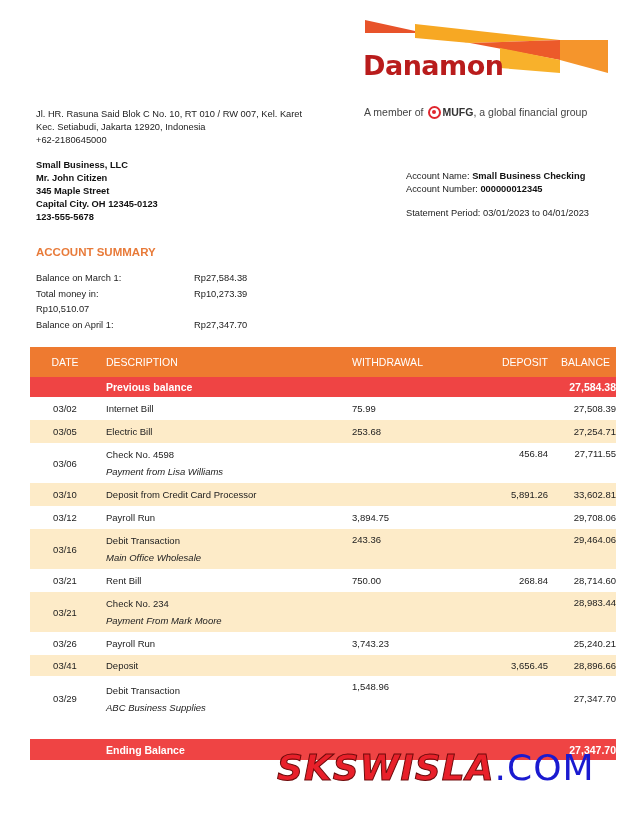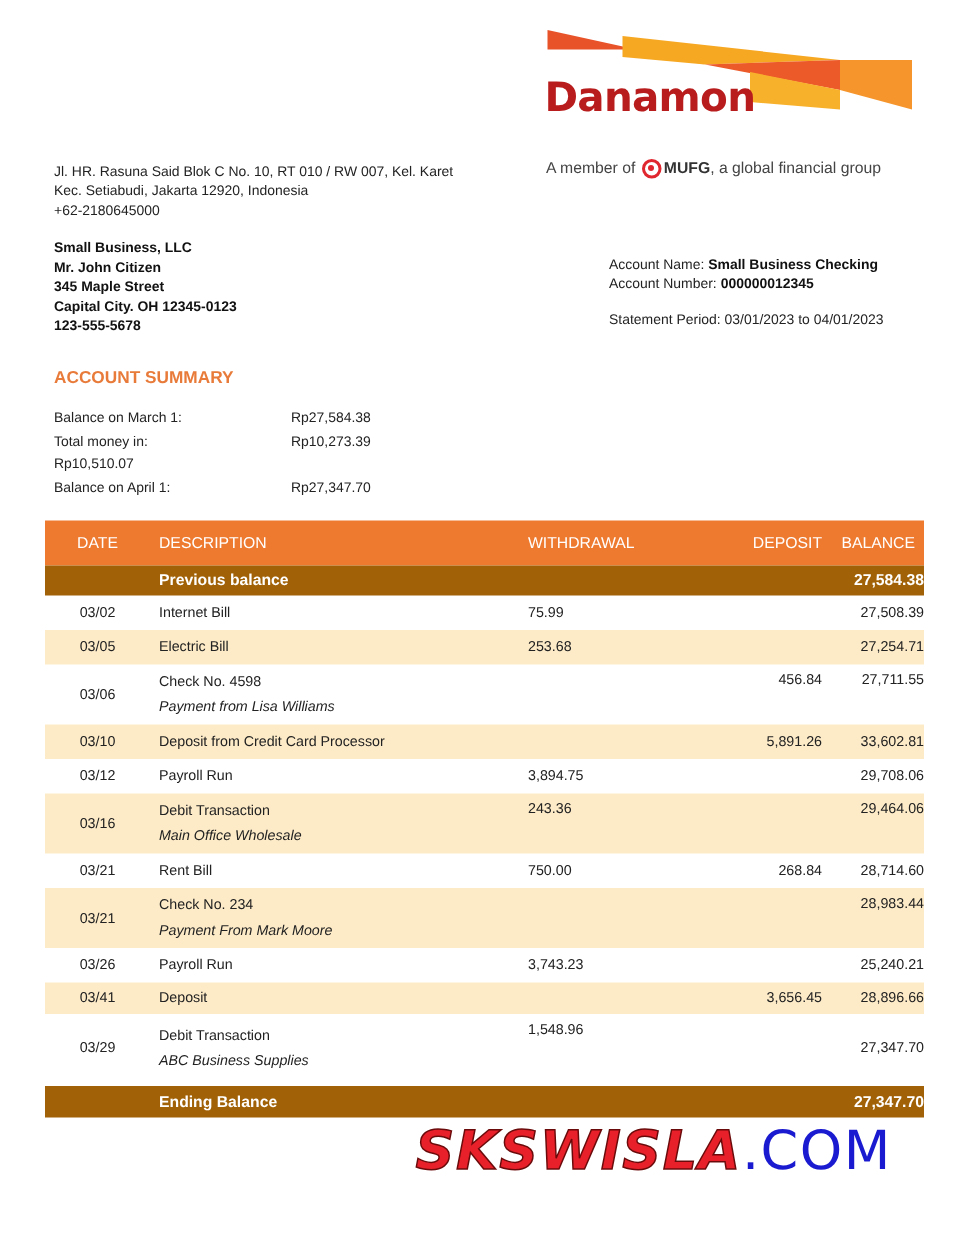--- a/index.html
+++ b/index.html
@@ -19,22 +19,22 @@
   .acct-info b { color:#111; }
   .period { position:absolute; left:406px; top:208px; font-size:9.3px; color:#222; }
 
   .summary-title { position:absolute; left:36px; top:246px; font-size:11.5px; font-weight:bold; color:#e87b3a; }
   .summary { position:absolute; left:36px; top:271px; font-size:9.3px; line-height:15.5px; }
   .summary .row { display:flex; }
   .summary .lbl { width:158px; }
 
   .table { position:absolute; left:30px; top:347px; width:586px; }
   .thead { height:30px; background:#ee7a30; color:#fff; display:flex; align-items:center; font-size:10.5px; }
-  .row-prev, .row-end { height:20px; background:#a16207; color:#fff; font-weight:bold; display:flex; align-items:center; font-size:10.5px; }
-  .row-end { height:21px; margin-top:3px; }
+  .row-prev, .row-end { height:20px; background:#ef4444; color:#fff; font-weight:bold; display:flex; align-items:center; font-size:10.5px; }
+  .row-end { height:21px; margin-top:18px; }
   .tr { display:flex; align-items:center; font-size:9.5px; }
   .tr.cream { background:#fdebc8; }
   .tr.h1 { height:23px; }
   .tr.h2 { height:40px; }
   .tr.h3 { height:45px; }
   .c-date { width:70px; text-align:center; }
   .c-desc { width:246px; padding-left:6px; }
   .c-wd { width:112px; padding-left:6px; }
   .c-dep { width:90px; text-align:right; }
   .c-bal { width:68px; text-align:right; padding-right:0; }

